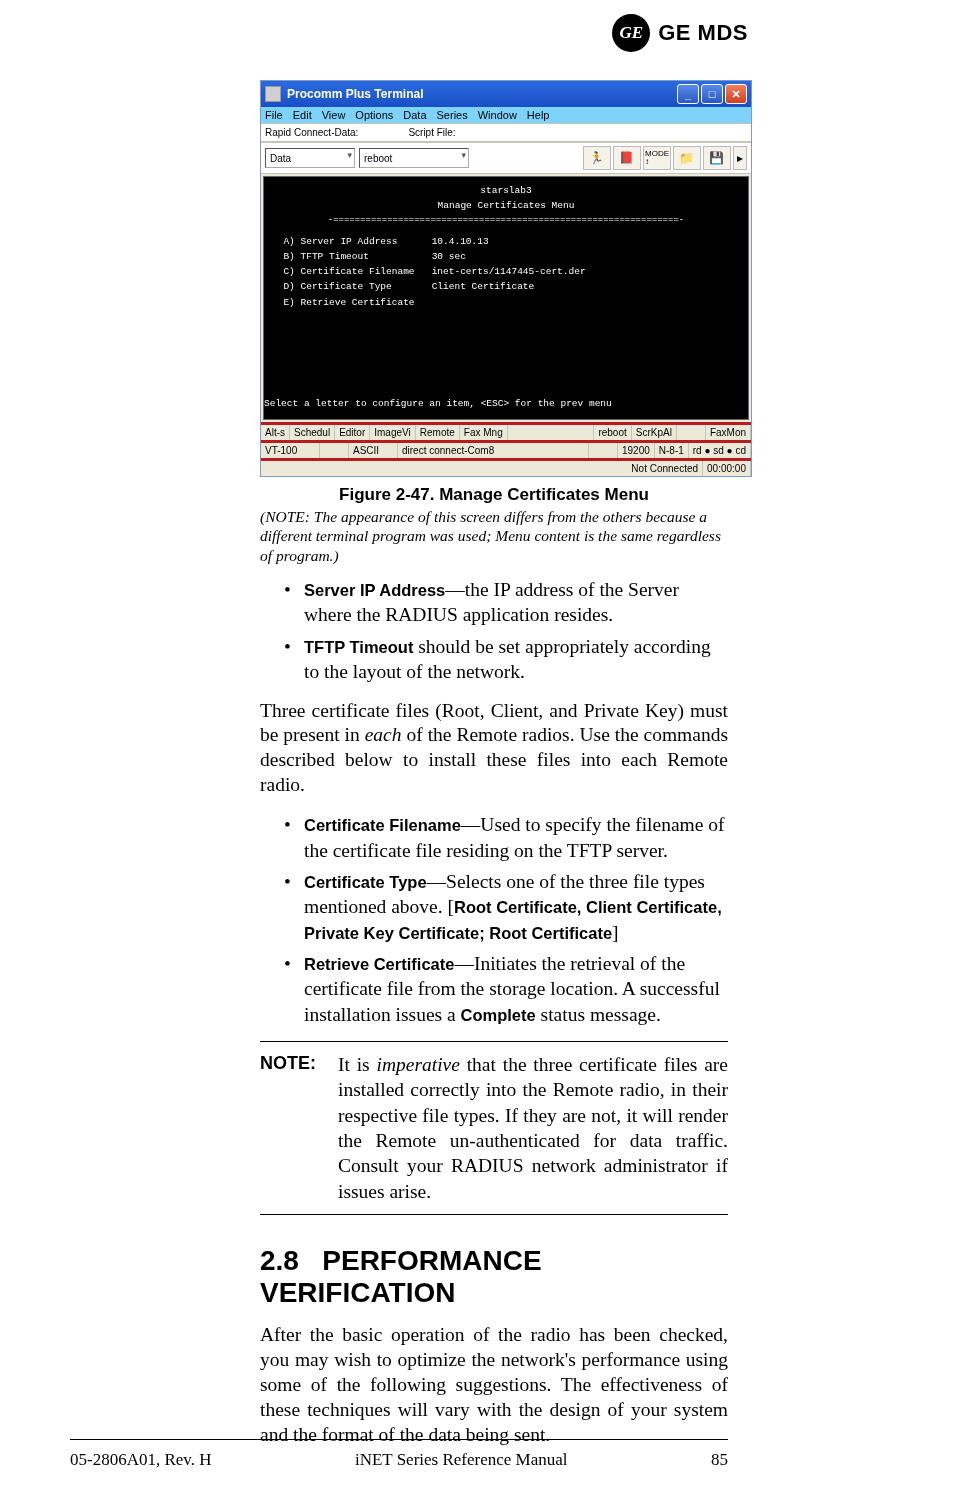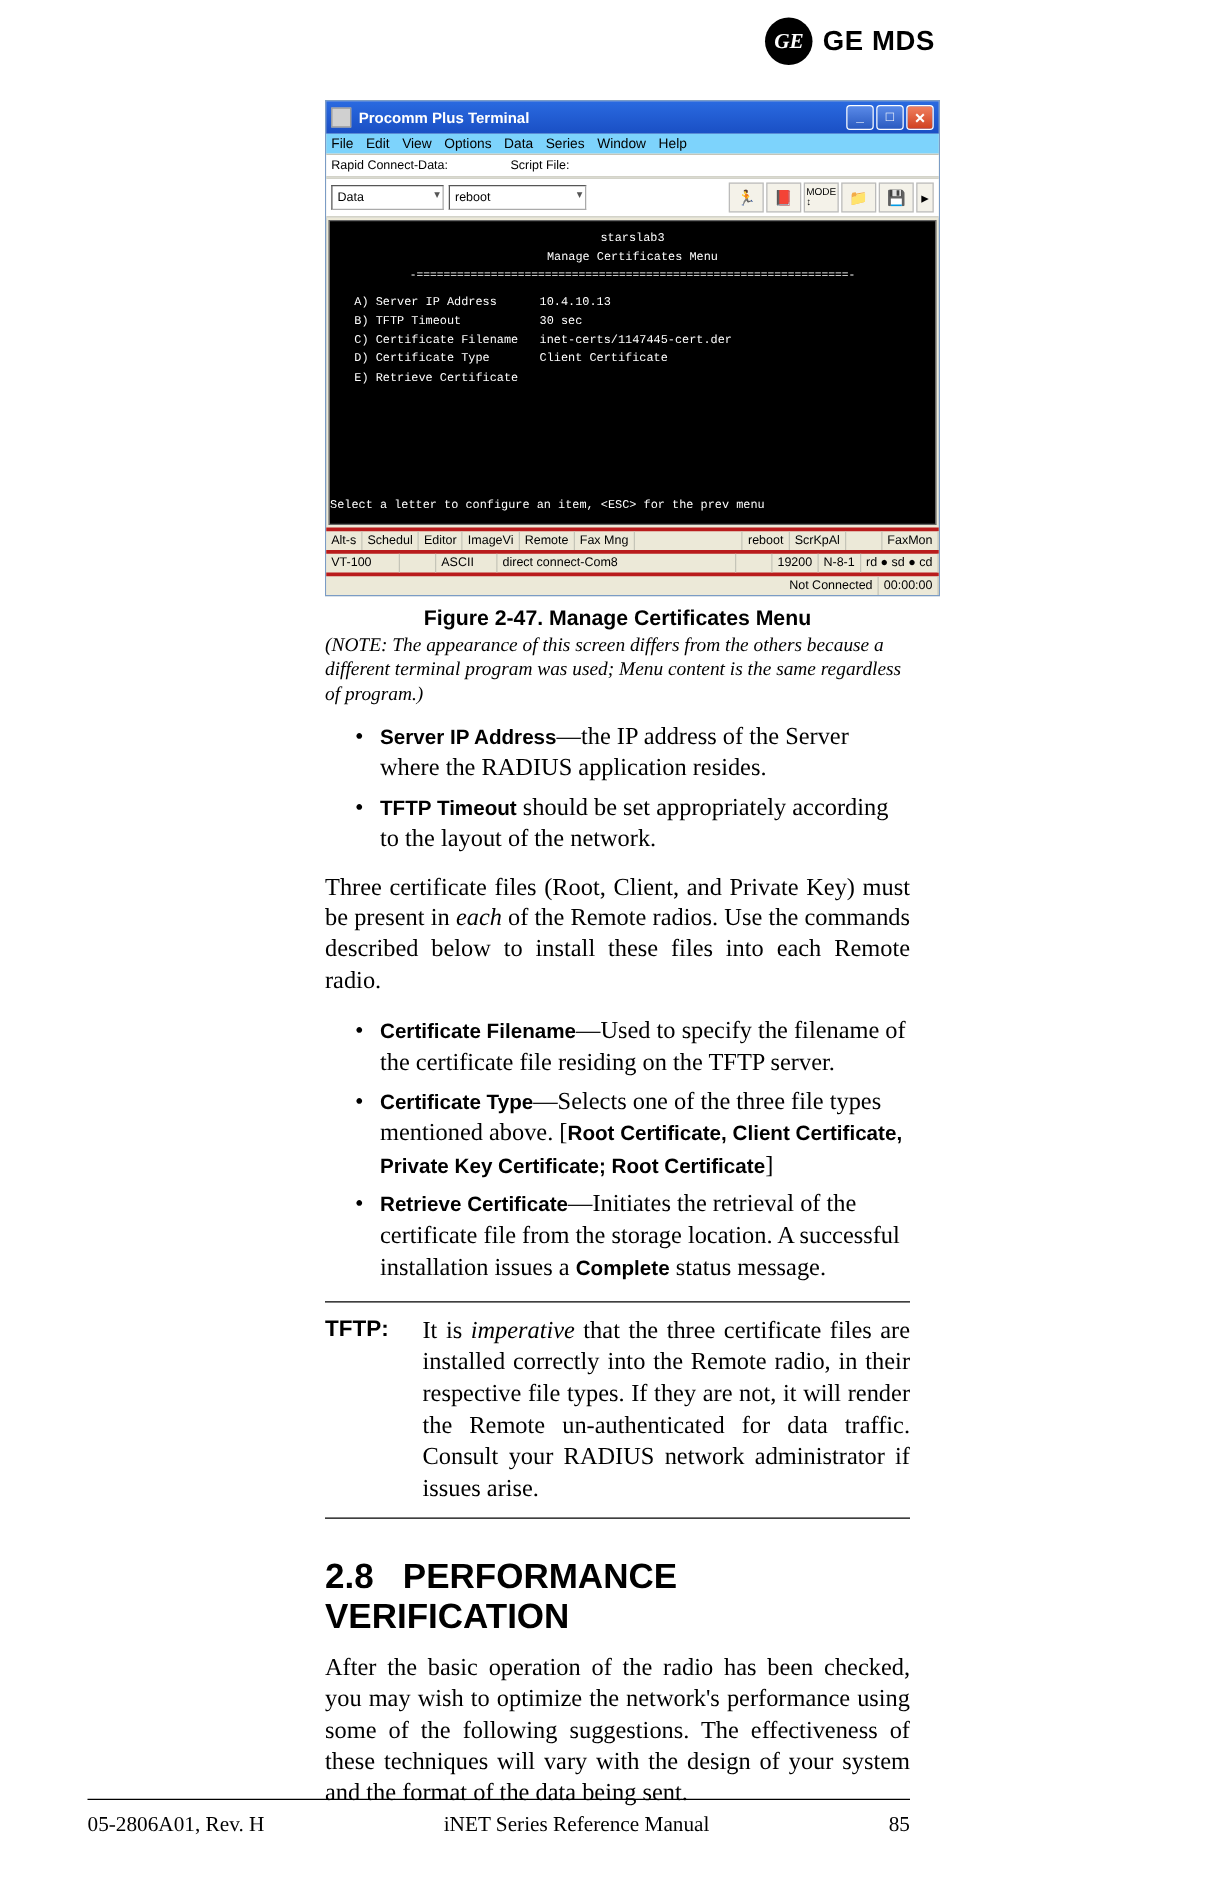--- a/index.html
+++ b/index.html
@@ -369,21 +369,21 @@
 
       <p>Three certificate files (Root, Client, and Private Key) must be present in <span class="em">each</span> of the Remote radios. Use the commands described below to install these files into each Remote radio.</p>
 
       <ul class="bullets">
         <li><span class="sans-b">Certificate Filename</span><span>—Used to specify the filename of the certificate file residing on the TFTP server.</span></li>
         <li><span class="sans-b">Certificate Type</span><span>—Selects one of the three file types mentioned above. [</span><span class="sans-b">Root Certificate, Client Certificate, Private Key Certificate; Root Certificate</span><span>]</span></li>
         <li><span class="sans-b">Retrieve Certificate</span><span>—Initiates the retrieval of the certificate file from the storage location. A successful installation issues a </span><span class="sans-b">Complete</span><span> status message.</span></li>
       </ul>
 
       <div class="note-block">
-        <div class="note-label">TFTP:</div>
+        <div class="note-label">NOTE:</div>
         <div class="note-text">It is <span class="em">imperative</span> that the three certificate files are installed correctly into the Remote radio, in their respective file types. If they are not, it will render the Remote un-authenticated for data traffic. Consult your RADIUS network administrator if issues arise.</div>
       </div>
 
       <h2 class="section"><span>2.8</span>&nbsp;&nbsp;&nbsp;<span>PERFORMANCE VERIFICATION</span></h2>
 
       <p>After the basic operation of the radio has been checked, you may wish to optimize the network's performance using some of the following suggestions. The effectiveness of these techniques will vary with the design of your system and the format of the data being sent.</p>
     </div>
   </div>
 
   <div class="footer">

